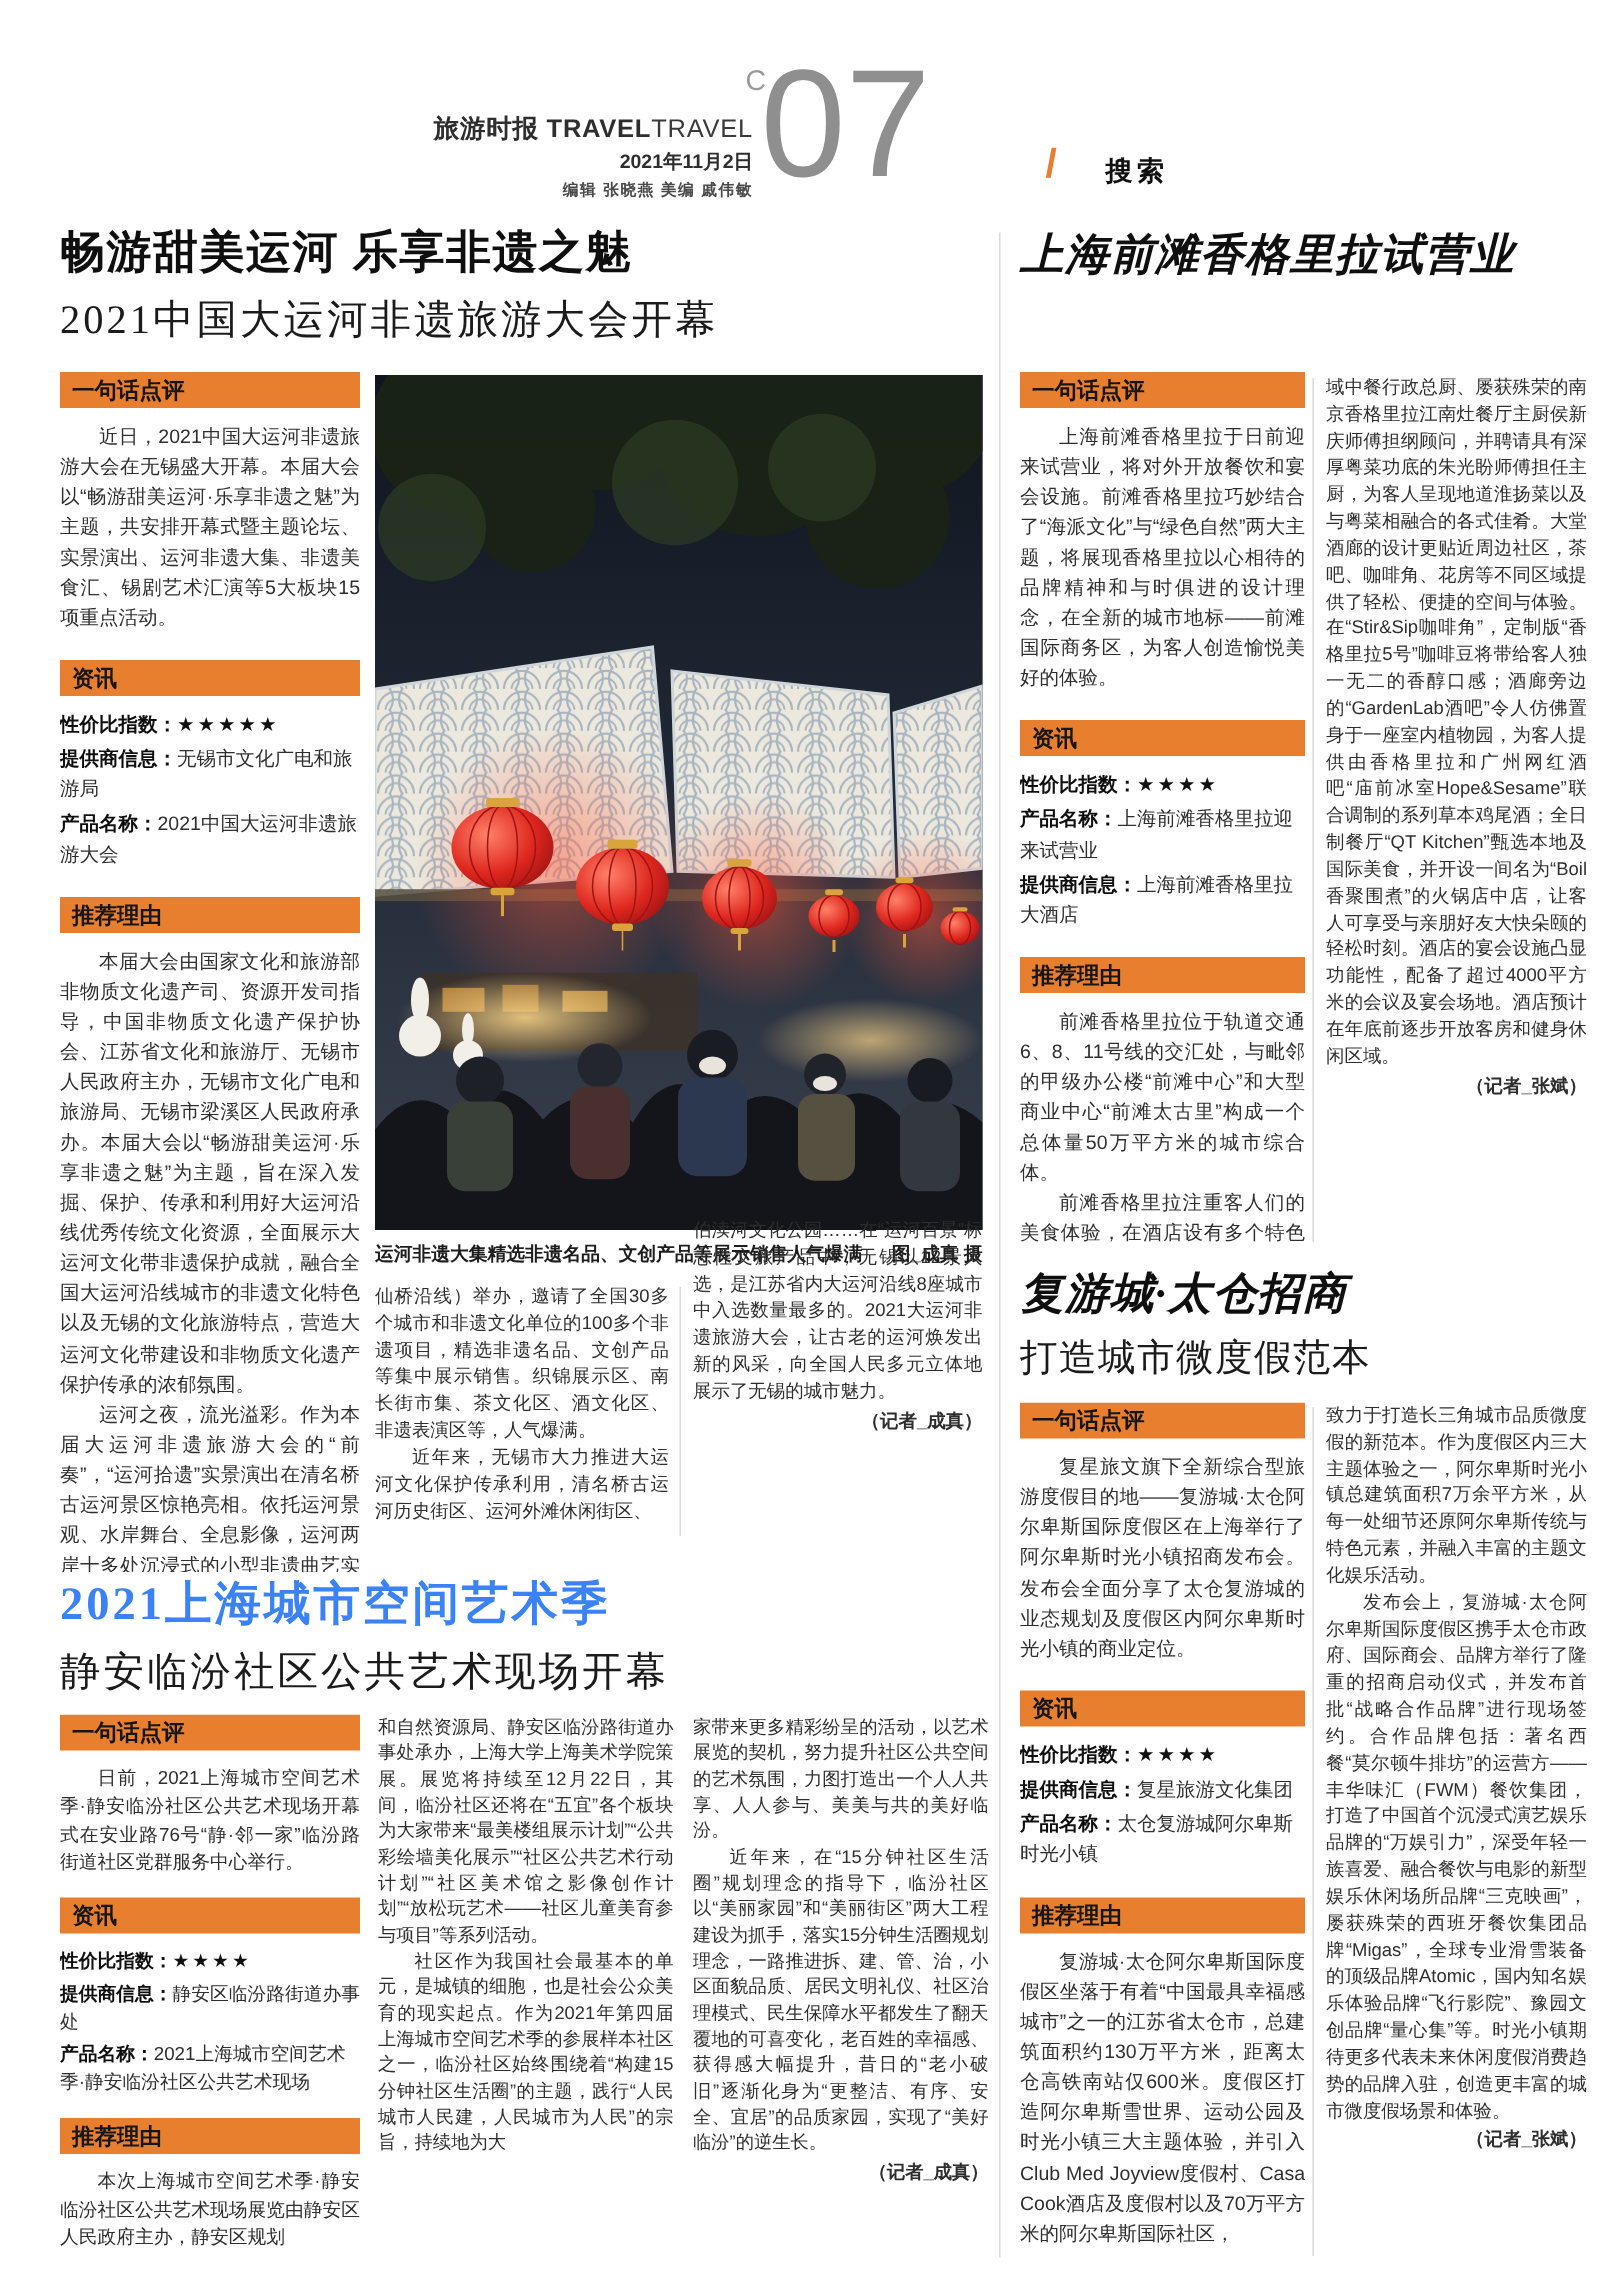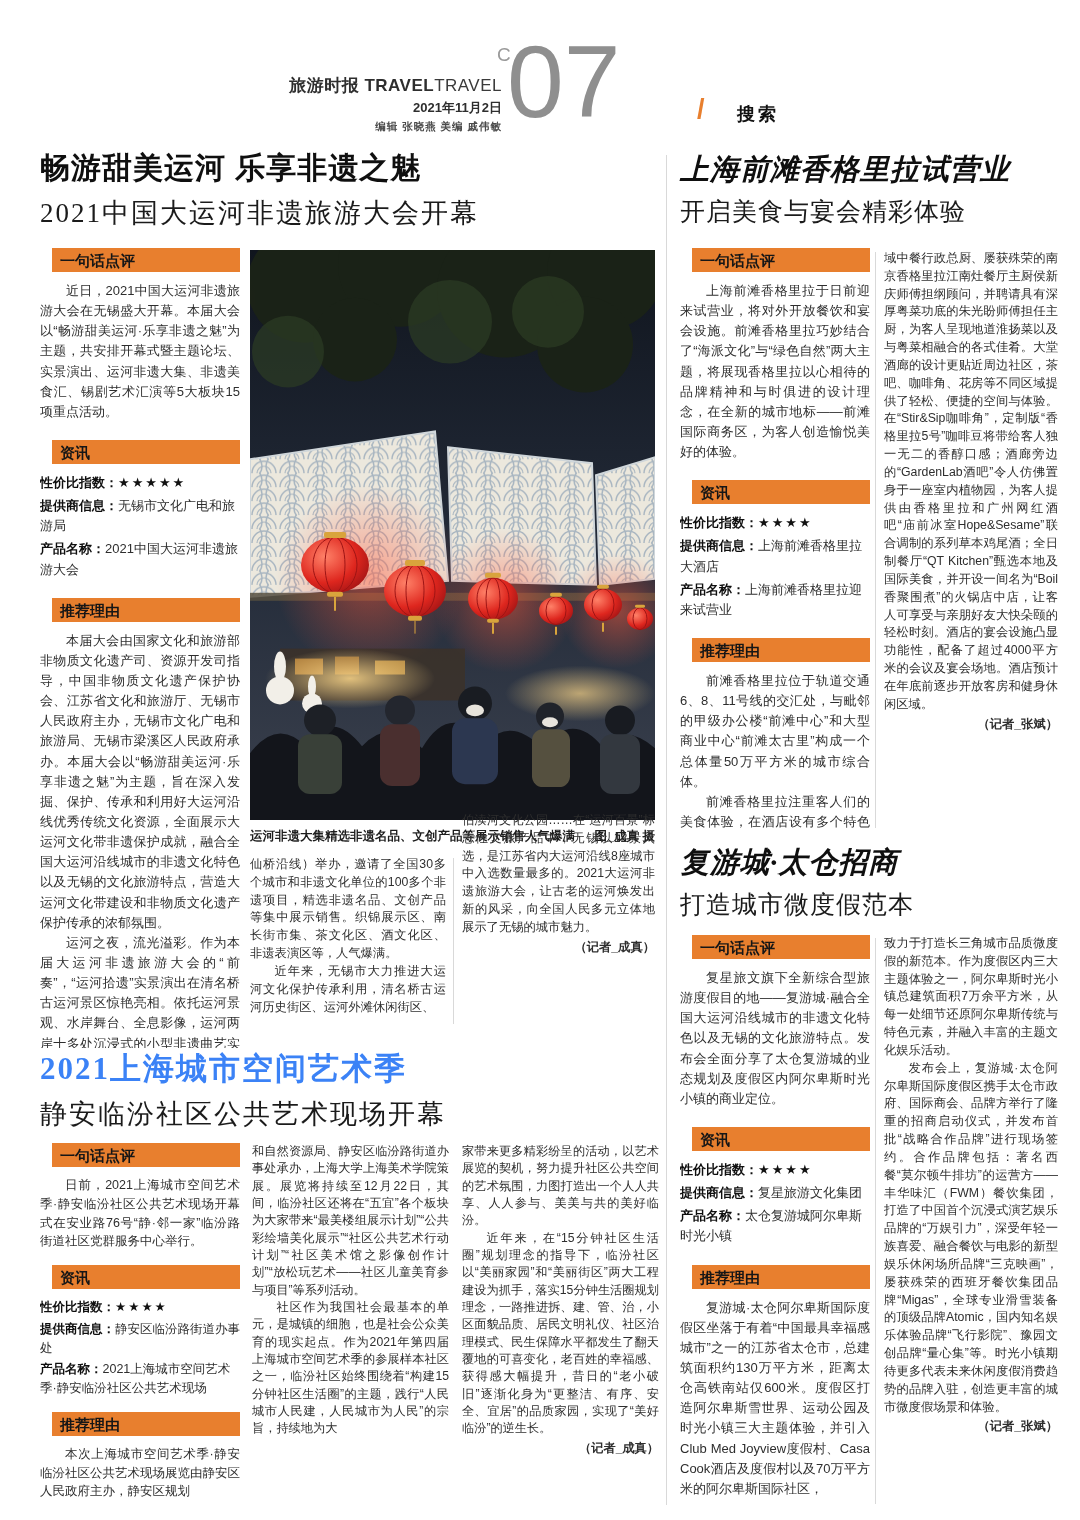--- a/index.html
+++ b/index.html
@@ -17,21 +17,21 @@
   .search{font-size:18px;font-weight:bold;color:#111;letter-spacing:3px;}
   
   .hl1{font-size:30px;font-weight:bold;color:#0f0f0f;letter-spacing:1px;white-space:nowrap;}
   .hl1-sub{font-family:"Liberation Serif",serif;font-size:27px;font-weight:400;color:#1b1b1b;letter-spacing:2px;margin-top:6px;white-space:nowrap;}
   .hl2{font-family:"Liberation Serif",serif;font-size:29px;font-weight:bold;color:#0f0f0f;letter-spacing:1px;white-space:nowrap;font-style:italic;}
   .hl2-sub{font-family:"Liberation Serif",serif;font-size:25px;font-weight:400;color:#1b1b1b;letter-spacing:1px;margin-top:5px;white-space:nowrap;}
   .hl4{font-family:"Liberation Serif",serif;font-size:31px;font-weight:bold;color:#3b82f6;letter-spacing:2px;white-space:nowrap;}
   .hl4-sub{font-family:"Liberation Serif",serif;font-size:27px;font-weight:400;color:#1b1b1b;letter-spacing:2px;margin-top:6px;white-space:nowrap;}
   
   .bar{background:#e87f2e;color:#161616;font-weight:bold;font-size:15px;line-height:1;
-       padding:5px 8px 4px;margin:0 0 9px 12px;}
+       padding:5px 8px 4px;margin:0 0 9px 0;}
   .sec{margin-bottom:18px;}
   
   .copy p{margin:0;text-align:justify;color:#2e2e2e;}
   .ind{text-indent:2em;}
   .fs13 p{font-size:13px;line-height:1.55;}
   .fs125 p{font-size:12.5px;line-height:1.5;}
   .fs123 p{font-size:12.3px;line-height:1.45;}
   .fs122 p{font-size:12.2px;line-height:1.42;}
   .info p{margin:0 0 3px 0;text-align:left;}
   .info b{color:#0f0f0f;}
@@ -228,36 +228,35 @@
     <p>仙桥沿线）举办，邀请了全国30多个城市和非遗文化单位的100多个非遗项目，精选非遗名品、文创产品等集中展示销售。织锦展示区、南长街市集、茶文化区、酒文化区、非遗表演区等，人气爆满。</p>
     <p class="ind">近年来，无锡市大力推进大运河文化保护传承利用，清名桥古运河历史街区、运河外滩休闲街区、</p>
   </div>
   <div class="abs clip copy fs123" style="left:462px;top:812px;width:193px;height:172px;">
     <p>伯渎河文化公园……在“运河百景”标志性文旅产品中，无锡以12景入选，是江苏省内大运河沿线8座城市中入选数量最多的。2021大运河非遗旅游大会，让古老的运河焕发出新的风采，向全国人民多元立体地展示了无锡的城市魅力。</p>
     <p class="byline">（记者_成真）</p>
   </div>
 
   <div class="abs" style="left:680px;top:150px;">
     <div class="hl2">上海前滩香格里拉试营业</div>
-    <div class="hl2-sub">开启美食与宴会精彩体验</div>
   </div>
 
   <div class="abs clip" style="left:680px;top:248px;width:190px;height:582px;">
     <div class="sec">
       <div class="bar">一句话点评</div>
       <div class="copy fs13">
           <p class="ind">上海前滩香格里拉于日前迎来试营业，将对外开放餐饮和宴会设施。前滩香格里拉巧妙结合了“海派文化”与“绿色自然”两大主题，将展现香格里拉以心相待的品牌精神和与时俱进的设计理念，在全新的城市地标——前滩国际商务区，为客人创造愉悦美好的体验。</p>
         </div>
     </div>
     <div class="sec">
       <div class="bar">资讯</div>
       <div class="copy fs13 info">
         <p><b>性价比指数：</b><span class="stars">★★★★</span></p>
+        <p><b>产品名称：</b><span>上海前滩香格里拉迎来试营业</span></p>
         <p><b>提供商信息：</b><span>上海前滩香格里拉大酒店</span></p>
-        <p><b>产品名称：</b><span>上海前滩香格里拉迎来试营业</span></p>
       </div>
     </div>
     <div class="sec">
       <div class="bar">推荐理由</div>
       <div class="copy fs13">
         <p class="ind">前滩香格里拉位于轨道交通6、8、11号线的交汇处，与毗邻的甲级办公楼“前滩中心”和大型商业中心“前滩太古里”构成一个总体量50万平方米的城市综合体。</p>
         <p class="ind">前滩香格里拉注重客人们的美食体验，在酒店设有多个特色餐饮设施。位于七楼的“香聚江南灶”中餐厅由集团区</p>
       </div>
     </div>
   </div>
@@ -269,21 +268,21 @@
 
   <div class="abs" style="left:680px;top:843px;">
     <div class="hl2">复游城·太仓招商</div>
     <div class="hl2-sub">打造城市微度假范本</div>
   </div>
 
   <div class="abs clip" style="left:680px;top:935px;width:190px;height:572px;">
     <div class="sec">
       <div class="bar">一句话点评</div>
       <div class="copy fs13">
-          <p class="ind">复星旅文旗下全新综合型旅游度假目的地——复游城·融合全国大运河沿线城市的非遗文化特色以及无锡的文化旅游特点。发布会全面分享了太仓复游城的业态规划及度假区内阿尔卑斯时光小镇的商业定位。</p>
+          <p class="ind">复星旅文旗下全新综合型旅游度假目的地——复游城·太仓阿尔卑斯国际度假区在上海举行了阿尔卑斯时光小镇招商发布会。发布会全面分享了太仓复游城的业态规划及度假区内阿尔卑斯时光小镇的商业定位。</p>
         </div>
     </div>
     <div class="sec">
       <div class="bar">资讯</div>
       <div class="copy fs13 info">
         <p><b>性价比指数：</b><span class="stars">★★★★</span></p>
         <p><b>提供商信息：</b><span>复星旅游文化集团</span></p>
         <p><b>产品名称：</b><span>太仓复游城阿尔卑斯时光小镇</span></p>
       </div>
     </div>

